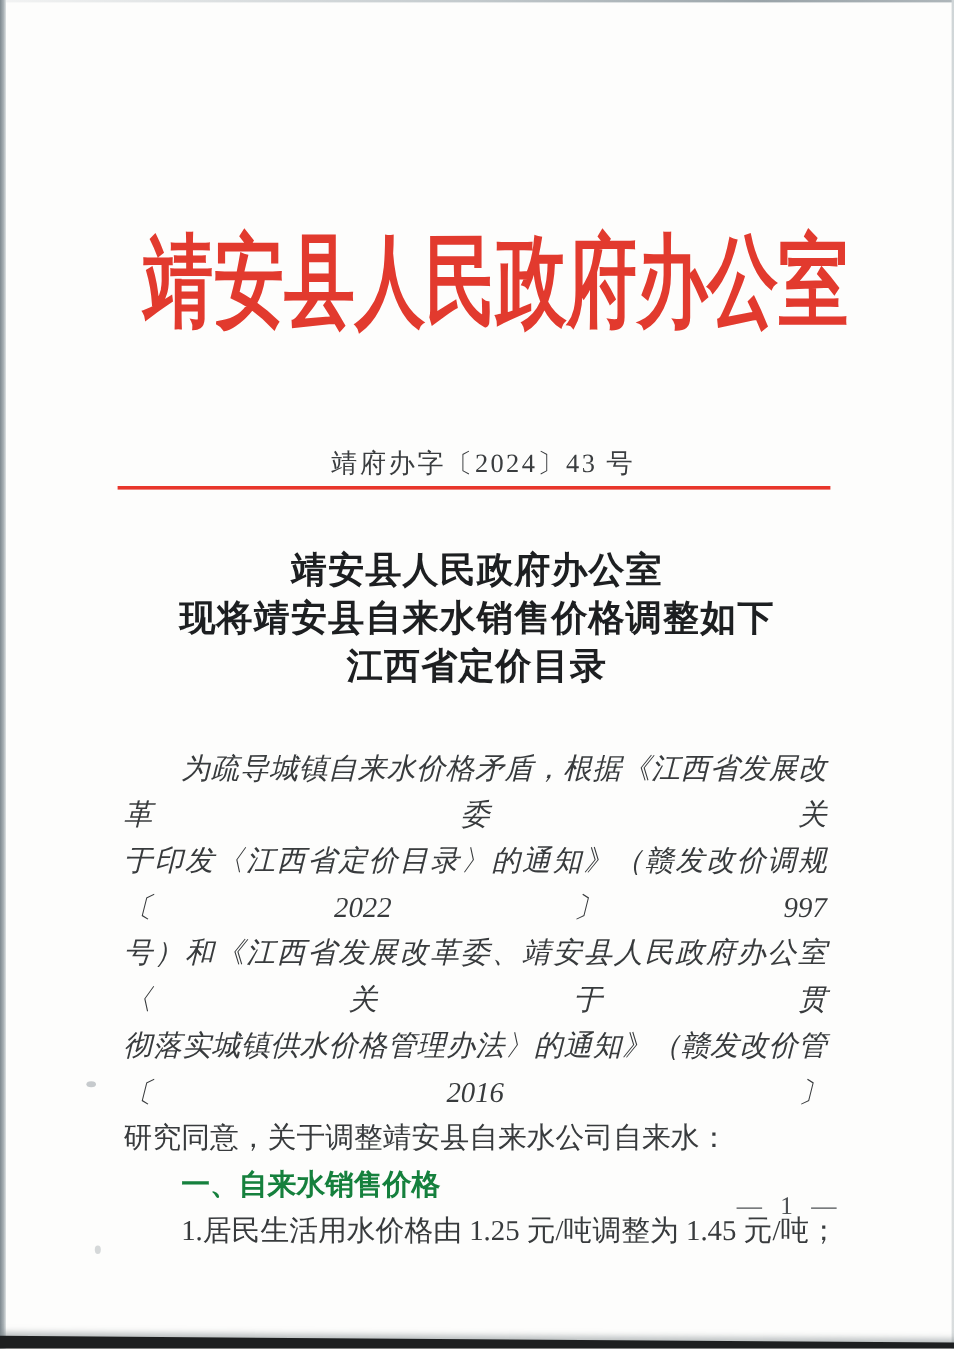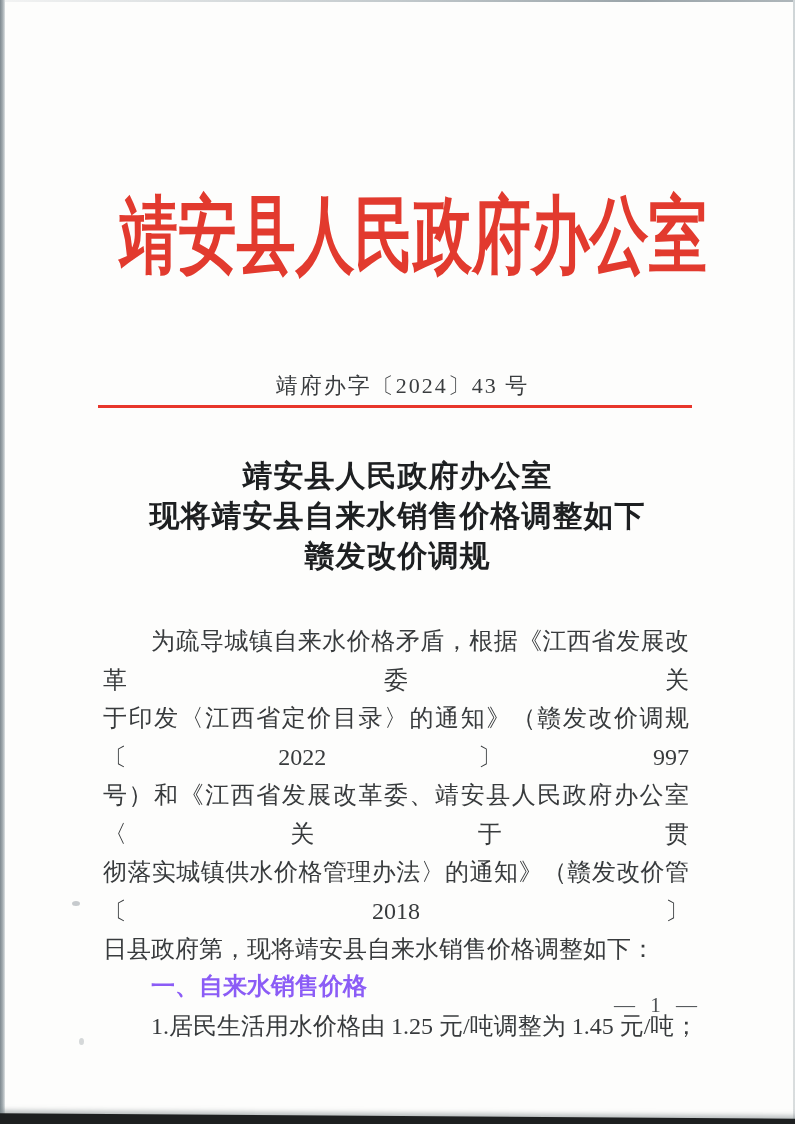--- a/index.html
+++ b/index.html
@@ -105,26 +105,27 @@
     font-size: 24px;
     line-height: 38.5px;
     color: #383b3d;
   }
   .line { white-space: nowrap; }
   .line.justify {
     white-space: normal;
     text-align: justify;
     text-align-last: justify;
     text-justify: inter-character;
+    font-style: italic;
   }
   .line.indent { text-indent: 2em; }
   .line.heading {
-    font-family: Liberation Mono, monospace;
+    font-family: Liberation Sans, sans-serif;
     font-weight: bold;
-    color: #8b5cf6;
+    color: #15803d;
   }
 
   
   .page-number {
     position: absolute;
     top: 993px; right: 97px;
     font-size: 21px;
     color: #4d5154;
     word-spacing: 8px;
     letter-spacing: 1px;
@@ -143,29 +144,29 @@
 
   <div class="letterhead">靖安县人民政府办公室</div>
 
   <div class="doc-number">靖府办字〔2024〕43 号</div>
 
   <div class="red-line"></div>
 
   <div class="doc-title">
     <div>靖安县人民政府办公室</div>
     <div>现将靖安县自来水销售价格调整如下</div>
-    <div>赣发改价调规</div>
+    <div>江西省定价目录</div>
   </div>
 
   <div class="body-block">
     <div class="line justify indent">为疏导城镇自来水价格矛盾，根据《江西省发展改革委关</div>
     <div class="line justify">于印发〈江西省定价目录〉的通知》（赣发改价调规〔2022〕997</div>
     <div class="line justify">号）和《江西省发展改革委、靖安县人民政府办公室〈关于贯</div>
-    <div class="line justify">彻落实城镇供水价格管理办法〉的通知》（赣发改价管〔2018〕</div>
-    <div class="line">日县政府第，现将靖安县自来水销售价格调整如下：</div>
+    <div class="line justify">彻落实城镇供水价格管理办法〉的通知》（赣发改价管〔2016〕</div>
+    <div class="line">研究同意，关于调整靖安县自来水公司自来水：</div>
     <div class="line heading indent">一、自来水销售价格</div>
     <div class="line indent">1.居民生活用水价格由 1.25 元/吨调整为 1.45 元/吨；</div>
   </div>
 
   <div class="page-number">— 1 —</div>
 
   <div class="edge-bottom"></div>
 </div>
 
 </body></html>

